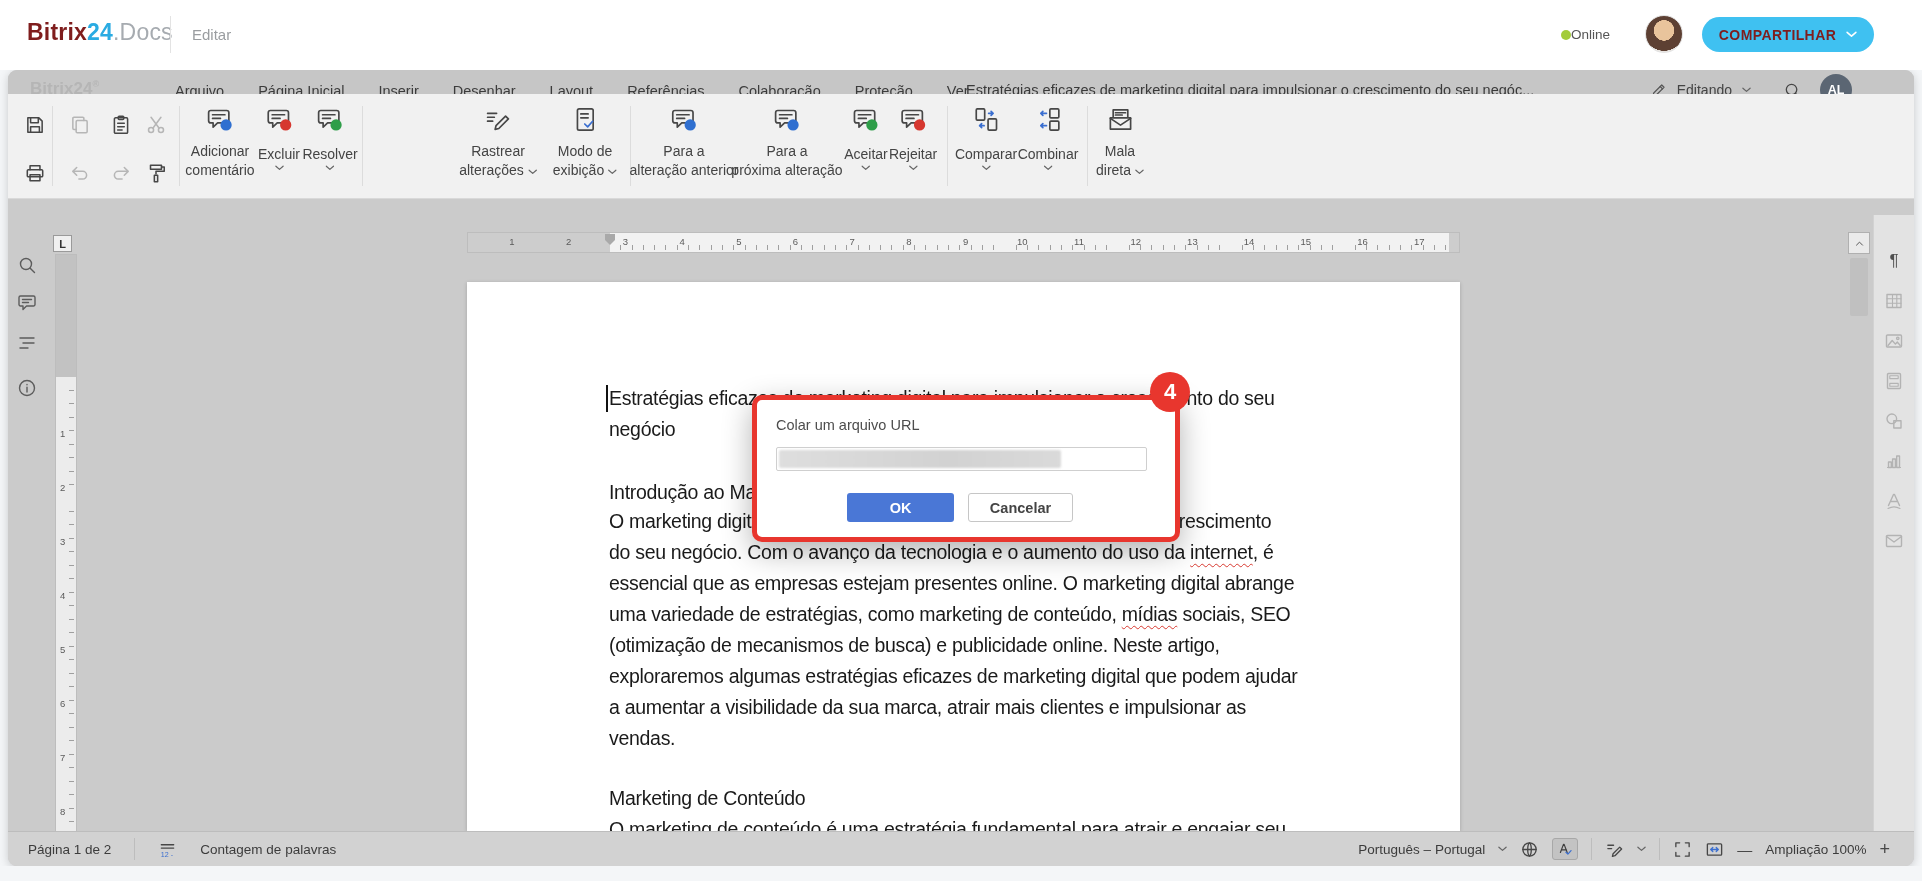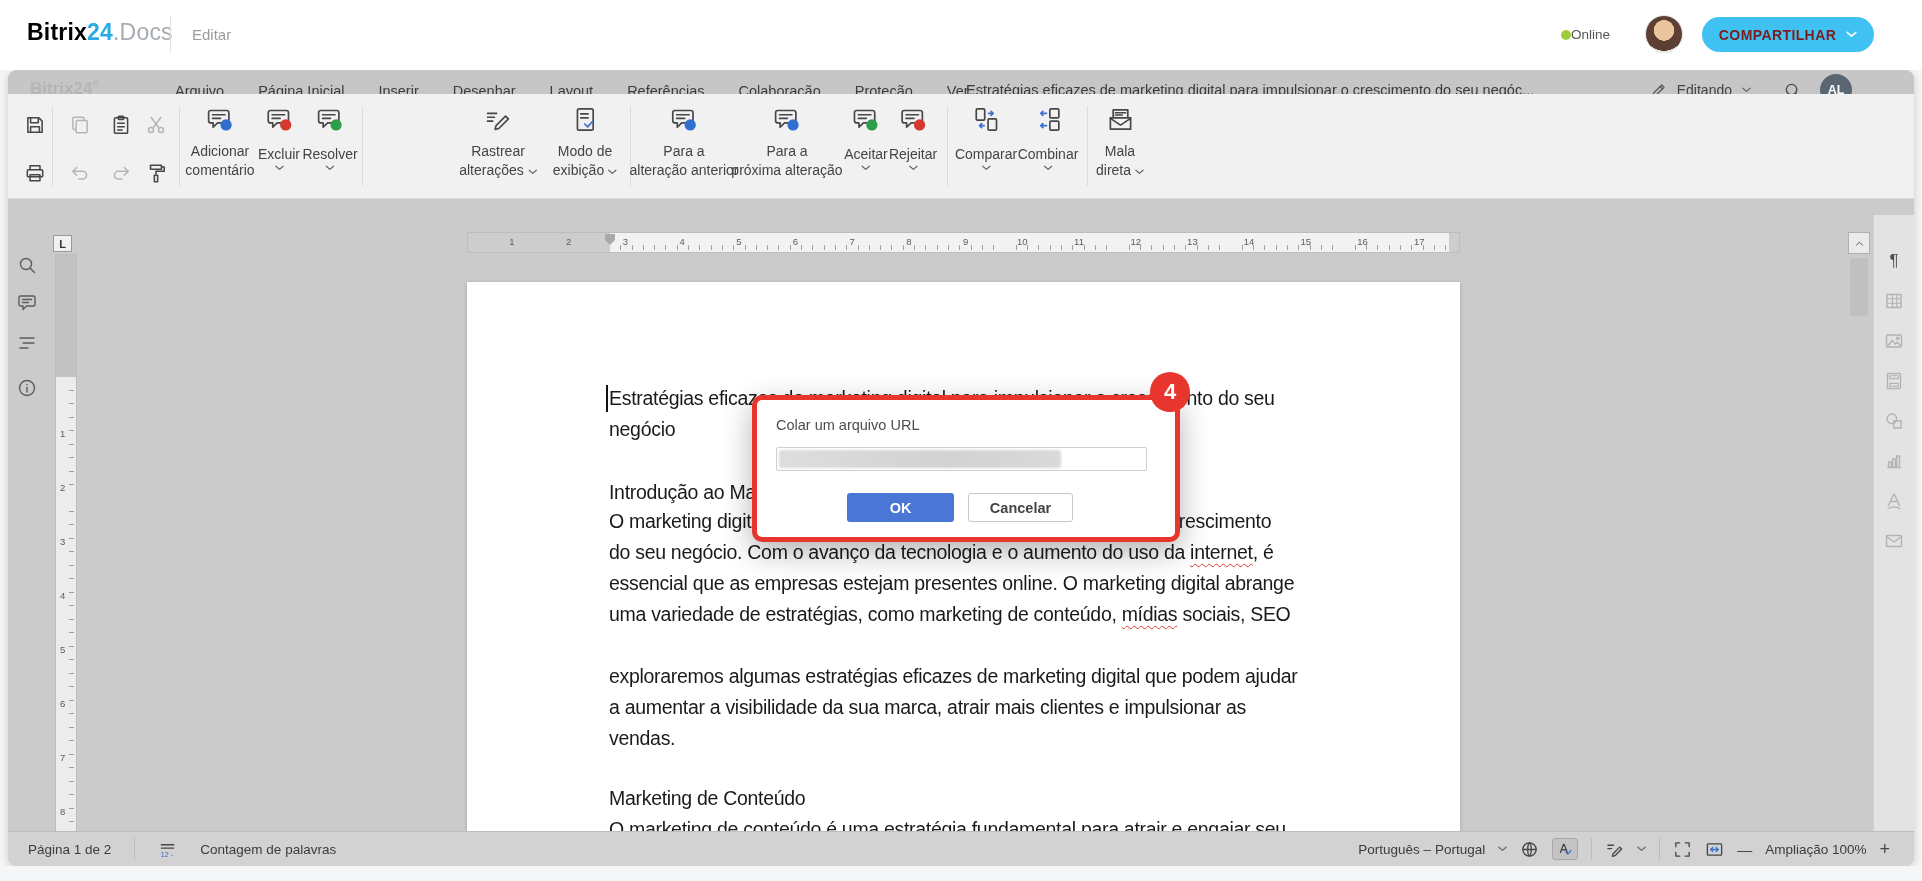--- a/index.html
+++ b/index.html
@@ -1,21 +1,21 @@
 <!DOCTYPE html>
 <html><head>
 <meta charset="utf-8">
 <style>
   html,body{margin:0;padding:0;}
   body{width:1922px;height:881px;position:relative;overflow:hidden;background:#f4f6f8;
        font-family:"Liberation Sans",sans-serif;color:#333;}
   
   #topbar{position:absolute;left:0;top:0;width:1922px;height:70px;background:#fff;z-index:10;}
   #logo{position:absolute;left:27px;top:19px;font-size:23px;font-weight:700;letter-spacing:.2px;}
-  #logo .b1{color:#000000;text-align:right;} #logo .b2{color:#2aabe2;} #logo .b3{color:#a6abb0;font-weight:400;}
+  #logo .b1{color:#7f1d1d;text-align:right;} #logo .b2{color:#2aabe2;} #logo .b3{color:#a6abb0;font-weight:400;}
   #top-sep{position:absolute;left:170px;top:16px;width:1px;height:37px;background:#e3e3e3;}
   #editar{position:absolute;left:192px;top:26px;font-size:15px;color:#9a9da0;}
   #online{position:absolute;left:1561px;top:27px;display:flex;align-items:center;gap:0;font-size:13.5px;color:#555;}
   #online .dot{width:10px;height:10px;border-radius:50%;background:#a3cc3a;}
   #avatar-photo{position:absolute;left:1645px;top:15px;width:38px;height:38px;border-radius:50%;
      background:radial-gradient(circle at 50% 40%, #e9c49c 0 36%, #5d4033 37% 72%, #e9e5e1 73%);
      border:1px solid #e2e2e2;box-sizing:border-box;}
   #share-btn{position:absolute;left:1702px;top:17px;width:172px;height:35px;border-radius:18px;background:#3fc1f1;
      color:#7f1d1d;font-size:14px;font-weight:700;letter-spacing:.4px;display:flex;align-items:center;justify-content:center;gap:10px;cursor:pointer;}
   #share-btn .chev svg{width:11px;height:7px;display:block;stroke:#fff;}
@@ -481,20 +481,21 @@
 
     <div id="page">
       <div id="cursor"></div>
     <div class="dline" style="top: 101px;">Estratégias eficazes de marketing digital para impulsionar o crescimento do seu</div>
         <div class="dline" style="top: 132px;">negócio</div>
         <div class="dline" style="top: 195px;">Introdução ao Marketing Digital</div>
         <div class="dline" style="top: 224px;">O marketing digital é uma poderosa ferramenta para impulsionar o crescimento</div>
         <div class="dline" style="top: 255px;"><span>do seu negócio. Com o avanço da tecnologia e o aumento do uso da </span><span class="spell">internet</span><span>, é</span></div>
         <div class="dline" style="top: 286px;">essencial que as empresas estejam presentes online. O marketing digital abrange</div>
         <div class="dline" style="top: 317px;"><span>uma variedade de estratégias, como marketing de conteúdo, </span><span class="spell">mídias</span><span> sociais, SEO</span></div>
+        <div class="dline" style="top: 348px;">(otimização de mecanismos de busca) e publicidade online. Neste artigo,</div>
         <div class="dline" style="top: 379px;">exploraremos algumas estratégias eficazes de marketing digital que podem ajudar</div>
         <div class="dline" style="top: 410px;">a aumentar a visibilidade da sua marca, atrair mais clientes e impulsionar as</div>
         <div class="dline" style="top: 441px;">vendas.</div>
         <div class="dline" style="top: 501px;">Marketing de Conteúdo</div>
         <div class="dline" style="top: 532px;">O marketing de conteúdo é uma estratégia fundamental para atrair e engajar seu</div>
       </div>
 
     <div id="scroll">
       <div class="sbox" style="top:0">
           <svg viewBox="0 0 20 20" fill="none" stroke="currentColor" stroke-width="1.4" stroke-linecap="round" stroke-linejoin="round">

